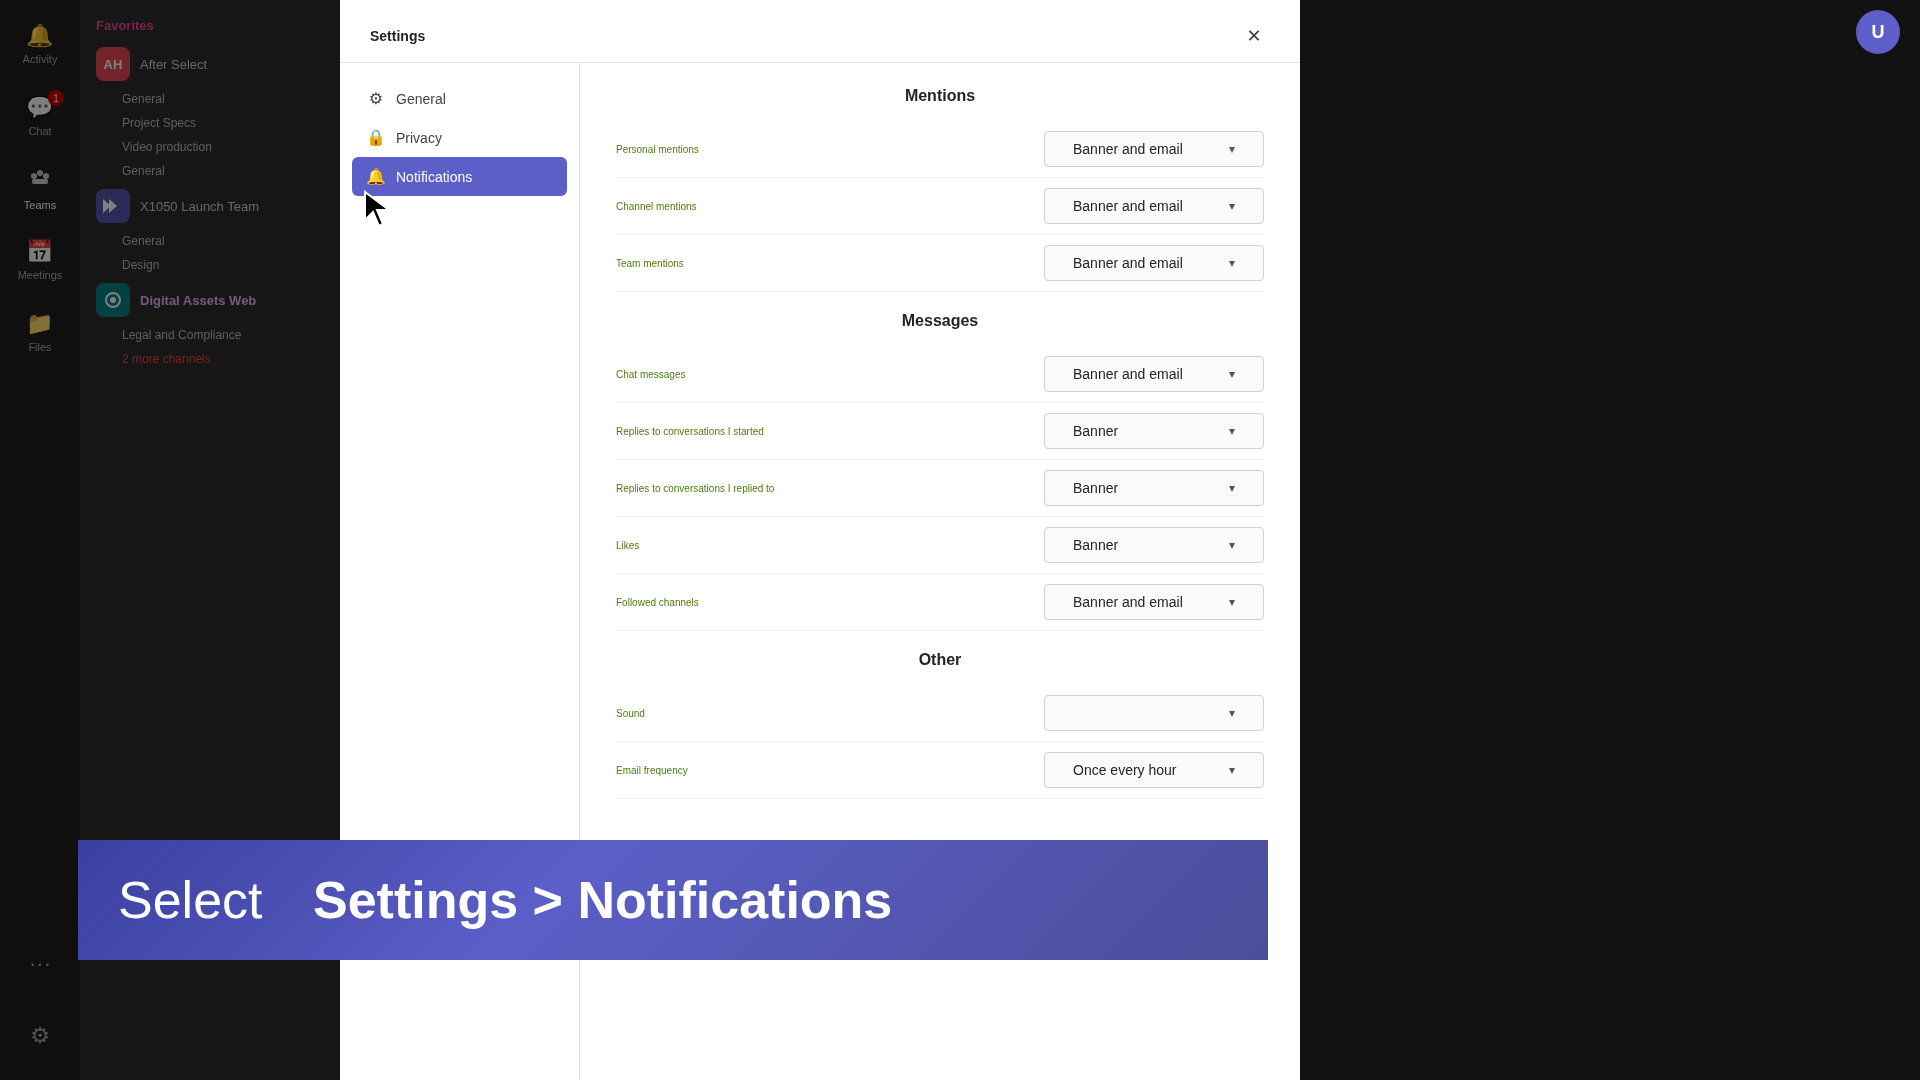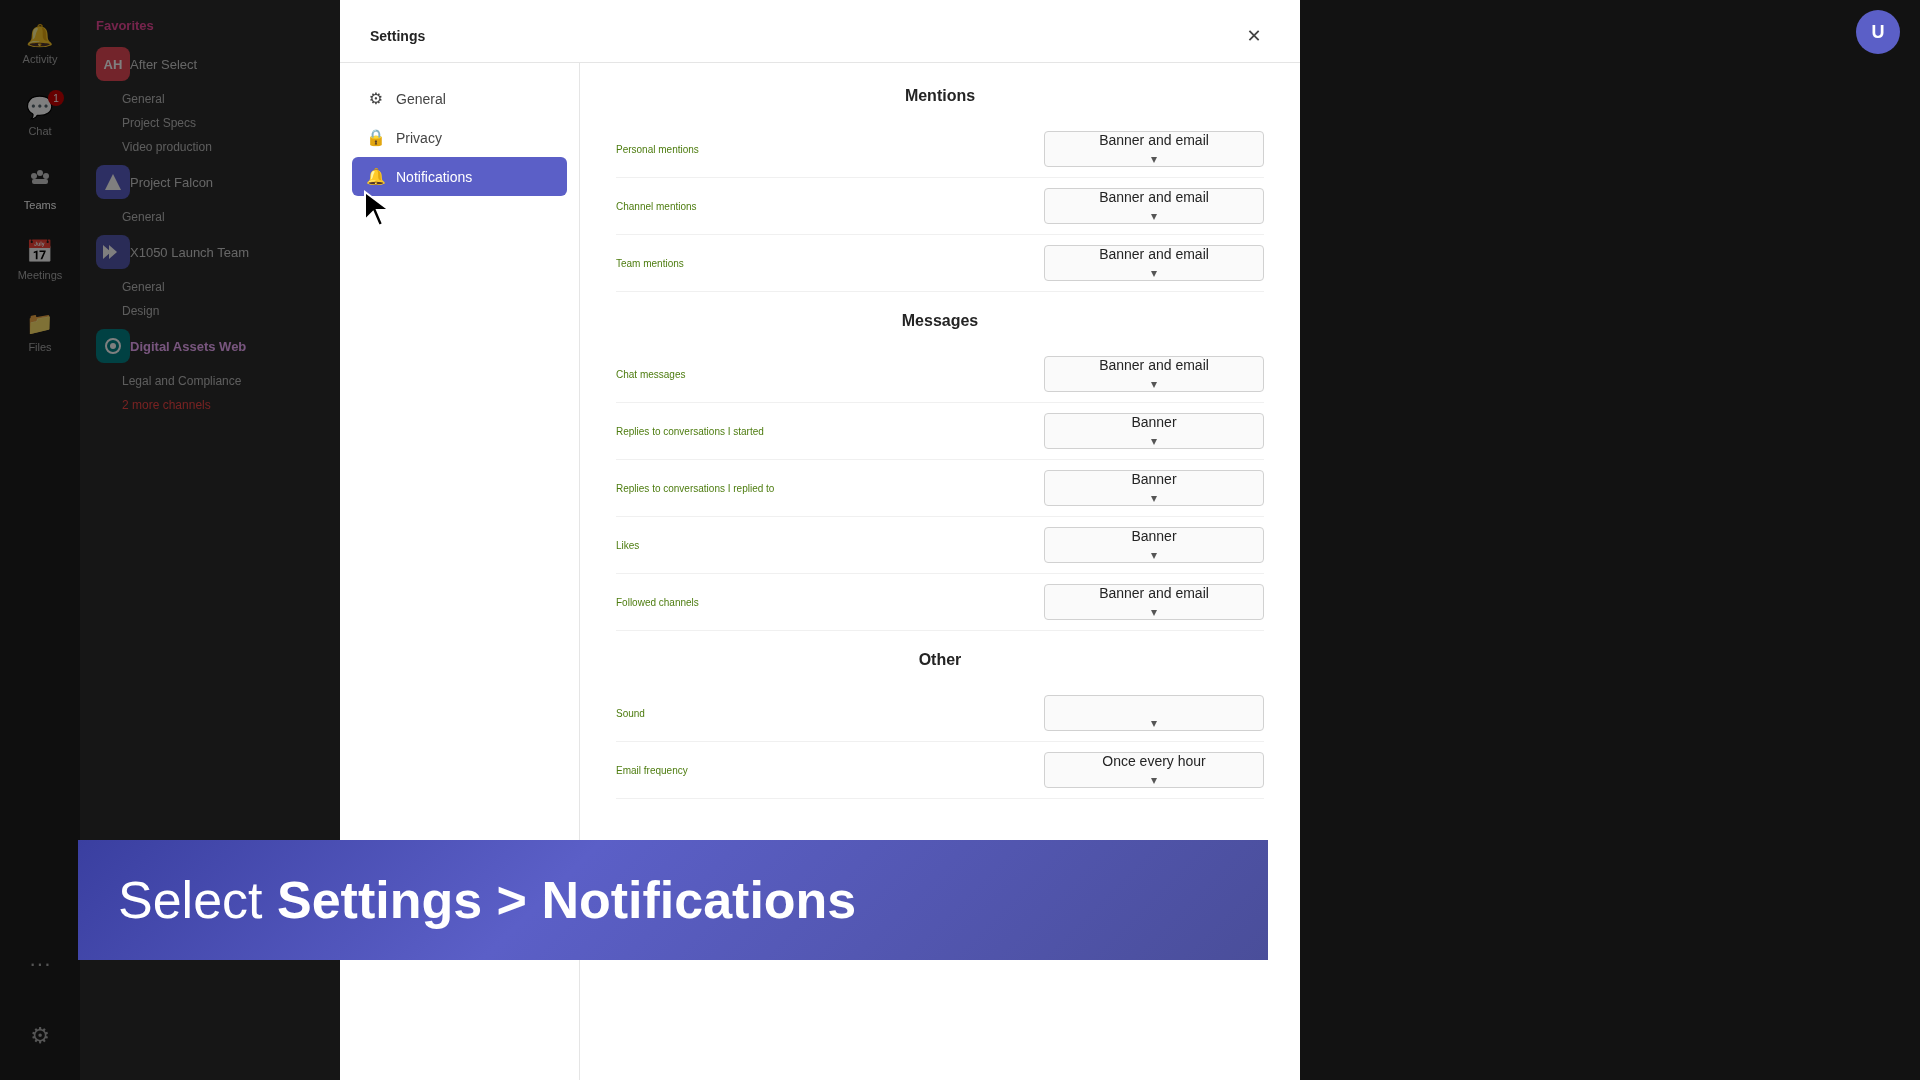--- a/index.html
+++ b/index.html
@@ -71,20 +71,21 @@
       font-size: 13px;
       color: #ec4899;
       padding: 8px 16px;
       font-weight: 600;
     }
     .team-item {
       display: flex;
       align-items: center;
       padding: 6px 16px;
       cursor: pointer;
+      gap: 10px;
       font-size: 13px;
     }
     .team-avatar {
       width: 34px; height: 34px;
       border-radius: 8px;
       display: flex; align-items: center; justify-content: center;
       color: white;
       font-size: 13px;
       font-weight: bold;
       flex-shrink: 0;
@@ -214,21 +215,20 @@
       border: 1px solid #d1d1d1;
       border-radius: 4px;
       background: #fafafa;
       display: flex;
       align-items: center;
       justify-content: space-between;
       padding: 0 28px;
       cursor: pointer;
       font-size: 14px;
       color: #242424;
-      flex-direction: column;
     }
     .dropdown-arrow { color: #555; font-size: 12px; }
     .section-divider {
       margin: 20px 0 16px 0;
     }
 
     
     .tutorial-banner {
       position: absolute;
       left: 78px;
@@ -241,20 +241,21 @@
       align-items: center;
     }
     .banner-text {
       color: white;
       font-size: 52px;
       font-weight: 400;
       white-space: nowrap;
     }
     .banner-text .highlight {
       font-weight: 800;
+      margin-left: 36px;
     }
 
     
     .top-right-avatar {
       position: absolute;
       right: 20px;
       top: 10px;
       width: 44px; height: 44px;
       border-radius: 50%;
       background: #5b5fc7;
@@ -318,28 +319,20 @@
   <div class="teams-panel-header">Favorites</div>
 
   <div class="team-item">
     <div class="team-avatar" style="background:#e74856;">AH</div>
     <span>After Select</span>
   </div>
   <div class="channel-item">General</div>
   <div class="channel-item">Project Specs</div>
   <div class="channel-item">Video production</div>
 
-  <div class="team-item">
-    <div class="team-avatar" style="background:#5b5fc7;">
-      <svg width="20" height="20" viewBox="0 0 20 20" fill="white">
-        <polygon points="10,2 18,18 2,18"></polygon>
-      </svg>
-    </div>
-    <span>Project Falcon</span>
-  </div>
   <div class="channel-item">General</div>
 
   <div class="team-item">
     <div class="team-avatar" style="background:#5558af;">
       <svg width="20" height="14" viewBox="0 0 20 14" fill="white">
         <path d="M0 0 L8 7 L0 14"></path>
         <path d="M6 0 L14 7 L6 14"></path>
       </svg>
     </div>
     <span>X1050 Launch Team</span>

